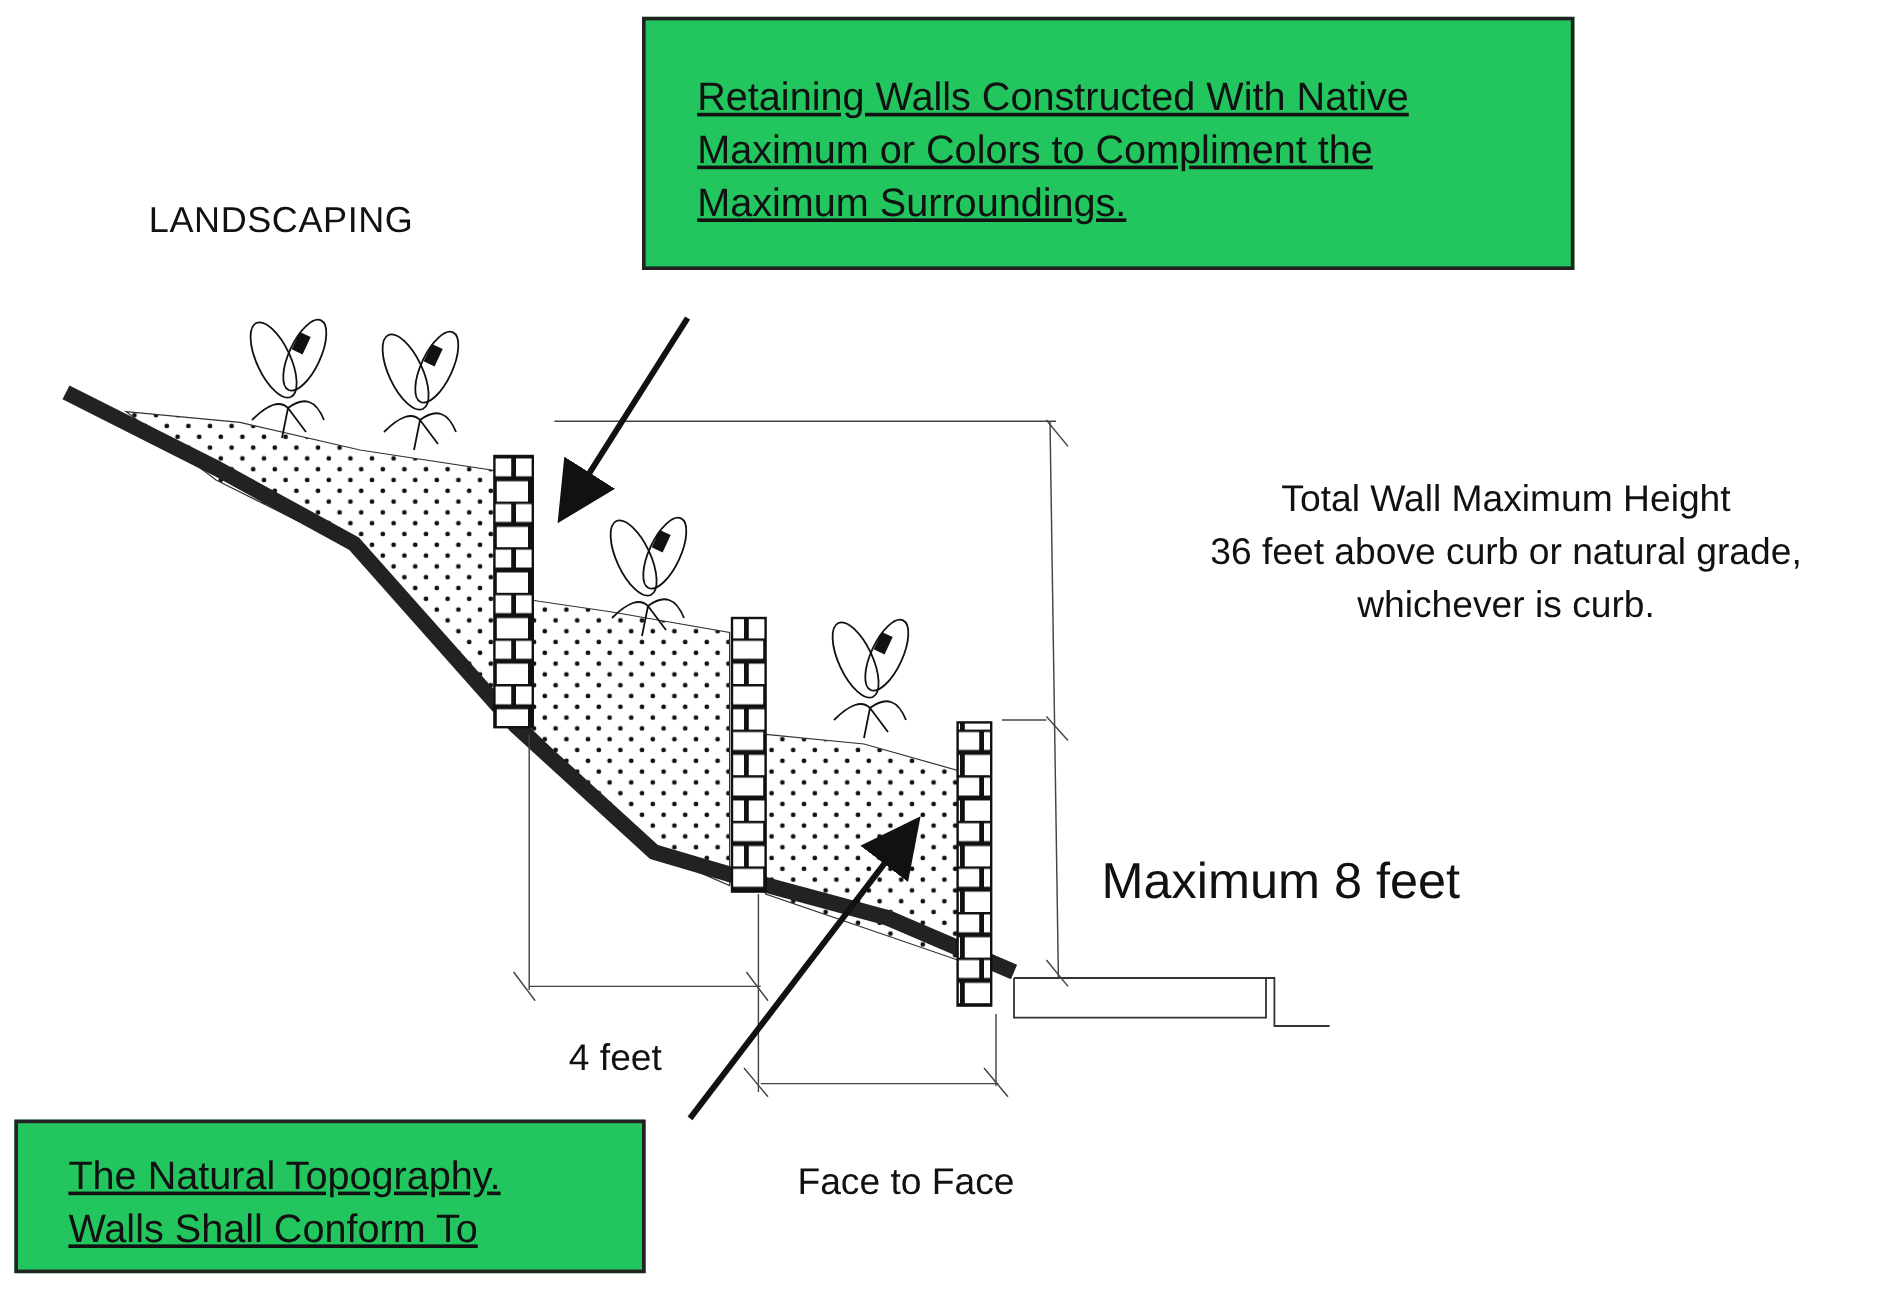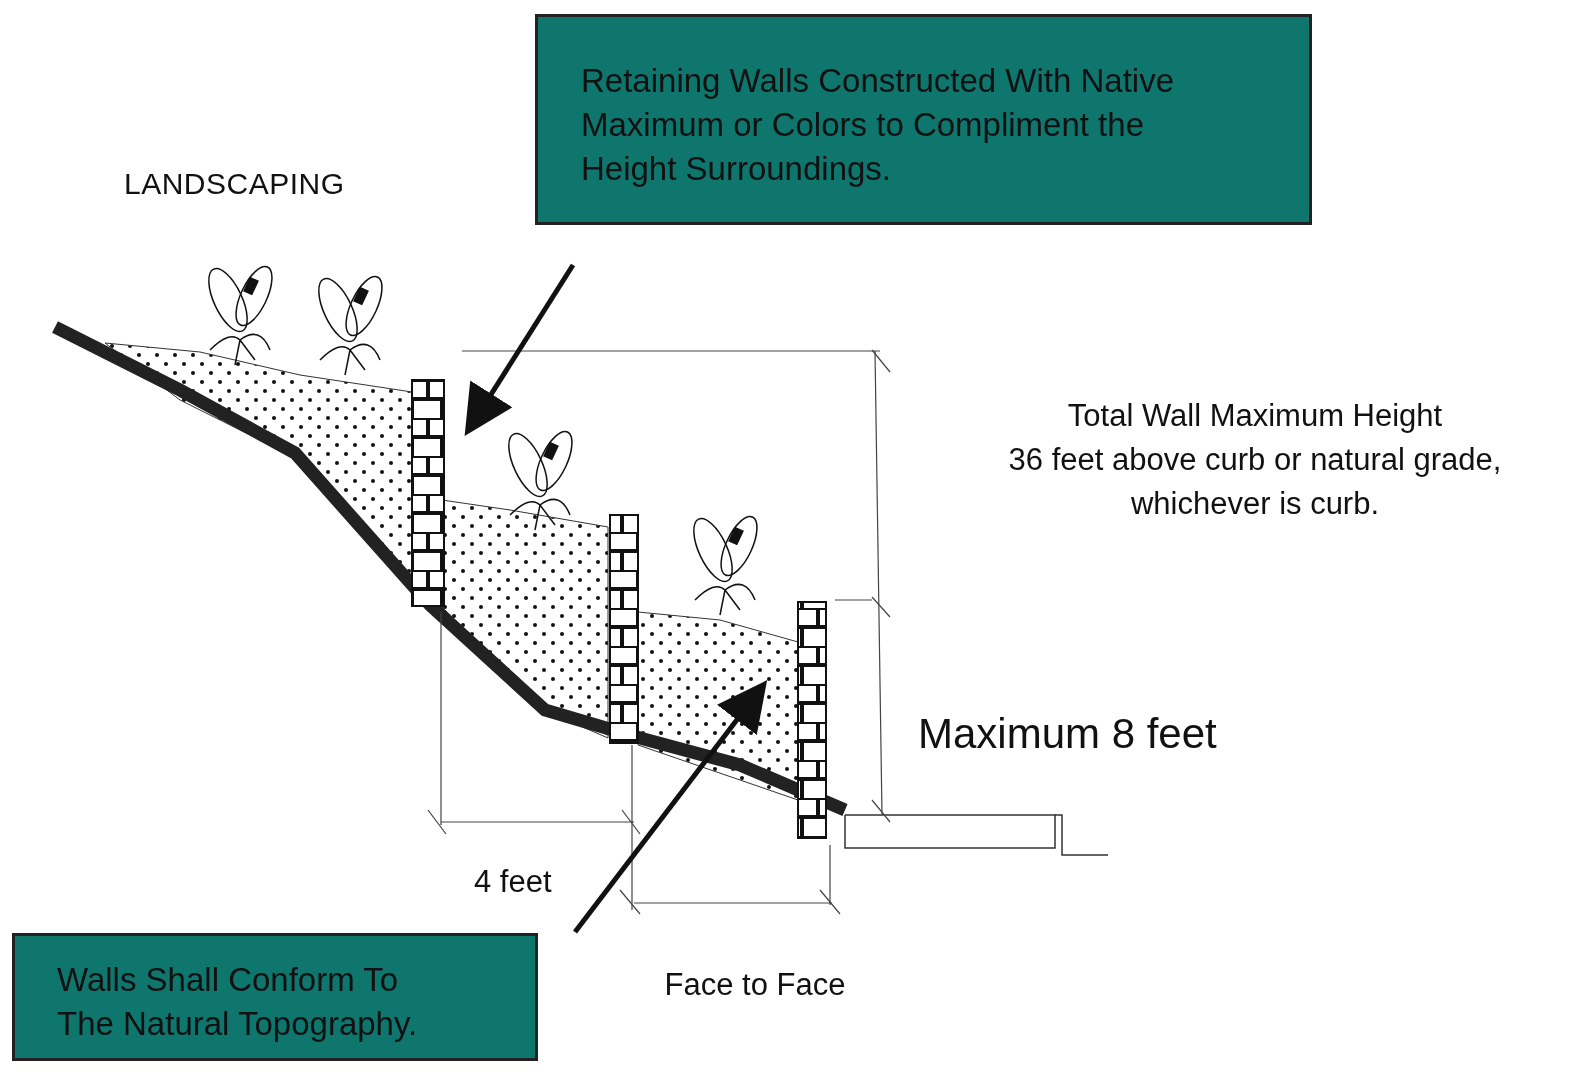--- a/index.html
+++ b/index.html
@@ -1,19 +1,19 @@
 <!DOCTYPE html>
 <html><head>
 <meta charset="utf-8">
 <style>
   html, body { margin:0; padding:0; background:#ffffff; }
   body { width:1575px; height:1084px; position:relative; overflow:hidden;
          font-family:"Liberation Sans", sans-serif; color:#111; }
   .txt { position:absolute; white-space:nowrap; line-height:1.2; }
-  .box { position:absolute; border:3px solid #222; background:#0f766e; box-sizing:border-box; }
+  .box { position:absolute; border:3px solid #222; background:#22c55e; box-sizing:border-box;text-decoration:underline; }
   .box-line { display:block; white-space:nowrap; }
   #callout-top { left:535px; top:14px; width:777px; height:211px; padding:42px 0 0 43px; font-size:33px; line-height:44px; }
   #callout-bottom { left:12px; top:933px; width:526px; height:128px; padding:22px 0 0 42px; font-size:33px; line-height:44px; }
   #lbl-landscaping { left:124px; top:166px; font-size:30px; letter-spacing:0.5px; }
   #lbl-total { left:945px; top:394px; width:620px; text-align:center; font-size:31px; line-height:44px; white-space:normal; }
   #lbl-max8 { left:918px; top:709px; font-size:42px; }
   #lbl-4ft { left:474px; top:863px; font-size:31px; }
   #lbl-min4 { left:600px; top:963px; width:310px; text-align:center; font-size:31px; line-height:44px; white-space:normal; }
   svg#diagram { position:absolute; left:0; top:0; }
 </style>
@@ -98,32 +98,32 @@
 
   <line x1="573" y1="265" x2="478" y2="415" stroke="#111" stroke-width="5" marker-end="url(#arrowhead)"></line>
   <line x1="575" y1="932" x2="752" y2="700" stroke="#111" stroke-width="5" marker-end="url(#arrowhead)"></line>
 </svg>
 
 <div class="txt" id="lbl-landscaping">LANDSCAPING</div>
 
 <div class="box" id="callout-top">
   <span class="box-line">Retaining Walls Constructed With Native</span>
   <span class="box-line">Maximum or Colors to Compliment the</span>
-  <span class="box-line">Height Surroundings.</span>
+  <span class="box-line">Maximum Surroundings.</span>
 </div>
 
 <div class="txt" id="lbl-total">
   <div>Total Wall Maximum Height</div>
   <div>36 feet above curb or natural grade,</div>
   <div>whichever is curb.</div>
 </div>
 
 <div class="txt" id="lbl-max8">Maximum 8 feet</div>
 <div class="txt" id="lbl-4ft">4 feet</div>
 
 <div class="txt" id="lbl-min4">
   <div>Face to Face</div>
 </div>
 
 <div class="box" id="callout-bottom">
+  <span class="box-line">The Natural Topography.</span>
   <span class="box-line">Walls Shall Conform To</span>
-  <span class="box-line">The Natural Topography.</span>
 </div>
 
 </body></html>

